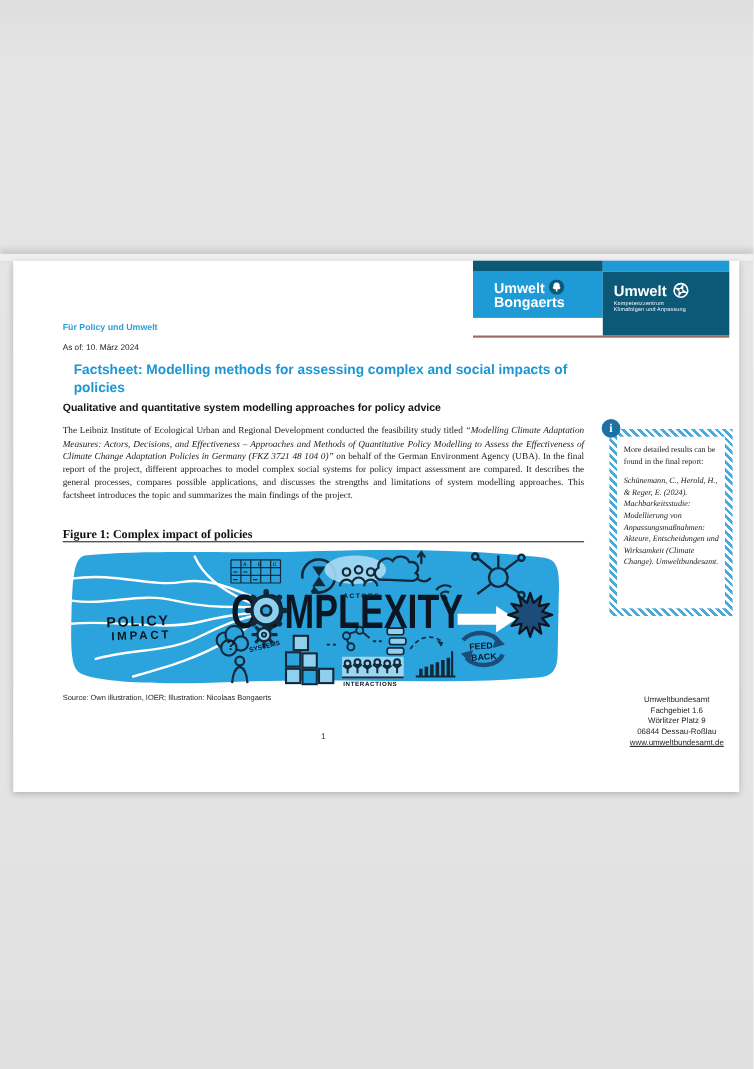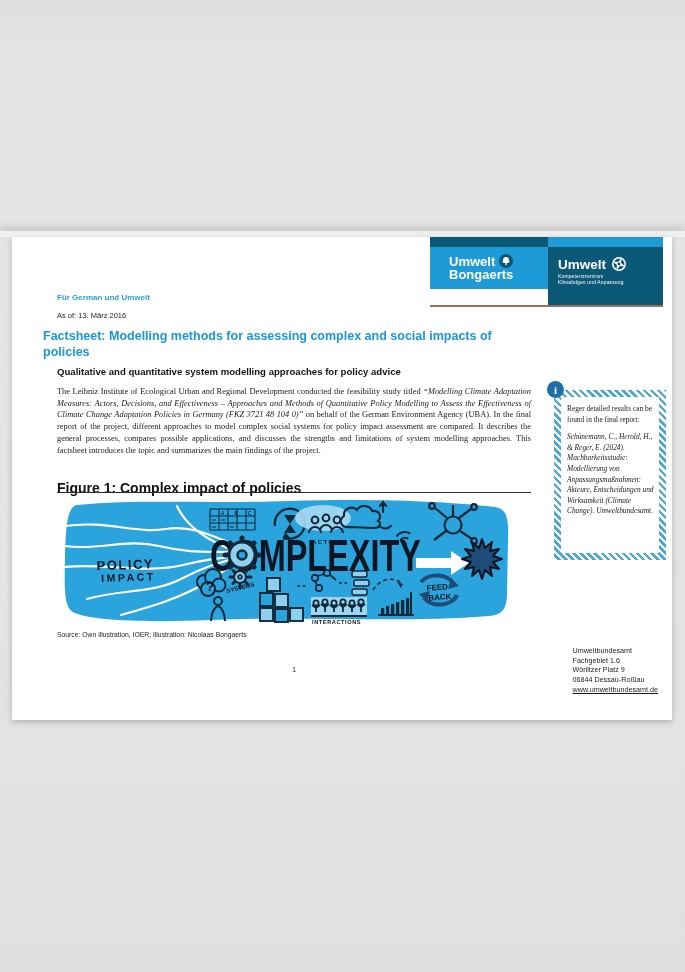--- a/index.html
+++ b/index.html
@@ -31,29 +31,29 @@
   .logo-uba .row1{display:flex;align-items:center;gap:4px;}
   .logo-kompass{
     position:absolute;left:118px;top:10px;width:115px;height:58px;background:#0c5977;
     color:#fff;box-sizing:border-box;padding:9px 0 0 10px;
   }
   .logo-kompass .row1{display:flex;align-items:center;gap:5px;font-weight:bold;font-size:13.5px;}
   .logo-kompass .sub{font-size:4.9px;line-height:6px;margin-top:2px;letter-spacing:.2px;}
   
   .kicker{position:absolute;left:45px;top:56px;font-size:8px;font-weight:bold;color:#2d9fd8;}
   .dateline{position:absolute;left:45px;top:74px;font-size:7.5px;color:#1d1d1b;}
-  .title{position:absolute;left:31px;top:92px;width:478px;font-size:12.5px;line-height:15.5px;font-weight:bold;color:#1a97d4;}
+  .title{position:absolute;left:55px;top:92px;width:478px;font-size:12.5px;line-height:15.5px;font-weight:bold;color:#1a97d4;}
   .subtitle{position:absolute;left:45px;top:129px;width:478px;font-size:9.6px;font-weight:bold;color:#141414;}
   .bodytext{
     position:absolute;left:45px;top:149px;width:474px;
     font-family:"Liberation Serif",serif;font-size:8.4px;line-height:11.7px;
     text-align:justify;color:#1a1a1a;
   }
   .bodytext .it{font-style:italic;}
-  .fig-caption{position:absolute;left:45px;top:243px;font-size:14px;font-weight:bold;color:#111;}
+  .fig-caption{position:absolute;left:45px;top:243px;font-size:11px;font-weight:bold;color:#111;font-family:Liberation Serif, serif;}
   .fig-rule{position:absolute;left:45px;top:255px;width:474px;border-top:1.4px solid #2a2a2a;}
   .illustration{position:absolute;left:49px;top:259px;width:454px;height:130px;}
   .source{position:absolute;left:45px;top:394px;font-size:6.8px;color:#262626;}
   .pagenum{position:absolute;left:45px;top:428px;width:474px;text-align:center;font-size:7.5px;color:#333;}
   
   .note{
     position:absolute;left:542px;top:153px;width:112px;height:170px;box-sizing:border-box;
     background:repeating-linear-gradient(45deg,#ffffff 0 2.5px,#49a9da 2.5px 5px);
     padding:7px;
   }
@@ -62,21 +62,21 @@
     font-family:"Liberation Serif",serif;font-size:7.4px;line-height:10.6px;color:#1a1a1a;
   }
   .note-citation{font-style:italic;margin-top:7px;}
   .info-badge{
     position:absolute;left:-7px;top:-9px;width:17px;height:17px;border-radius:50%;
     background:#1e6fa6;color:#fff;font-family:"Liberation Serif",serif;font-weight:bold;
     font-size:11px;display:flex;align-items:center;justify-content:center;
   }
   
   .footer{
-    position:absolute;right:14px;top:409px;text-align:left;
+    position:absolute;right:14px;top:394px;text-align:center;
     font-size:7.2px;line-height:9.7px;color:#1d1d1b;
   }
   .footer .link{text-decoration:underline;color:#1d1d1b;cursor:pointer;}
   
   .illustration text{font-family:"Liberation Sans",sans-serif;}
 </style>
 </head>
 <body>
 
 <div class="stack-strip"></div>
@@ -108,22 +108,22 @@
         </svg>
       </span>
       <div class="sub">
         <div>Kompetenzzentrum</div>
         <div>Klimafolgen und Anpassung</div>
       </div>
     </div>
   </div>
   <div class="banner-redline"></div>
 
-  <div class="kicker">Für German und Umwelt</div>
-  <div class="dateline">As of: 13. März 2016</div>
+  <div class="kicker">Für Policy und Umwelt</div>
+  <div class="dateline">As of: 10. März 2024</div>
   <div class="title">Factsheet: Modelling methods for assessing complex and social impacts of policies</div>
   <div class="subtitle">Qualitative and quantitative system modelling approaches for policy advice</div>
 
   <div class="bodytext"><span>The Leibniz Institute of Ecological Urban and Regional Development conducted the feasibility study titled </span><span class="it">“Modelling Climate Adaptation Measures: Actors, Decisions, and Effectiveness – Approaches and Methods of Quantitative Policy Modelling to Assess the Effectiveness of Climate Change Adaptation Policies in Germany (FKZ 3721 48 104 0)”</span><span> on behalf of the German Environment Agency (UBA). In the final report of the project, different approaches to model complex social systems for policy impact assessment are compared. It describes the general processes, compares possible applications, and discusses the strengths and limitations of system modelling approaches. This factsheet introduces the topic and summarizes the main findings of the project.</span></div>
 
   <div class="fig-caption">Figure 1: Complex impact of policies</div>
   <div class="fig-rule"></div>
 
   <svg class="illustration" viewBox="0 0 454 130">
 
@@ -287,21 +287,21 @@
       </g>
     </g>
   </svg>
 
   <div class="source">Source: Own illustration, IOER; Illustration: Nicolaas Bongaerts</div>
   <div class="pagenum">1</div>
 
   <div class="note">
     <div class="info-badge">i</div>
     <div class="note-inner">
-      <div>Reger detailed results can be found in the final report:</div>
+      <div>More detailed results can be found in the final report:</div>
       <div class="note-citation">Schünemann, C., Herold, H., &amp; Reger, E. (2024). Machbarkeitsstudie: Modellierung von Anpassungsmaßnahmen: Akteure, Entscheidungen und Wirksamkeit (Climate Change). Umweltbundesamt.</div>
     </div>
   </div>
 
   <div class="footer">
     <div>Umweltbundesamt</div>
     <div>Fachgebiet 1.6</div>
     <div>Wörlitzer Platz 9</div>
     <div>06844 Dessau-Roßlau</div>
     <div class="link">www.umweltbundesamt.de</div>

